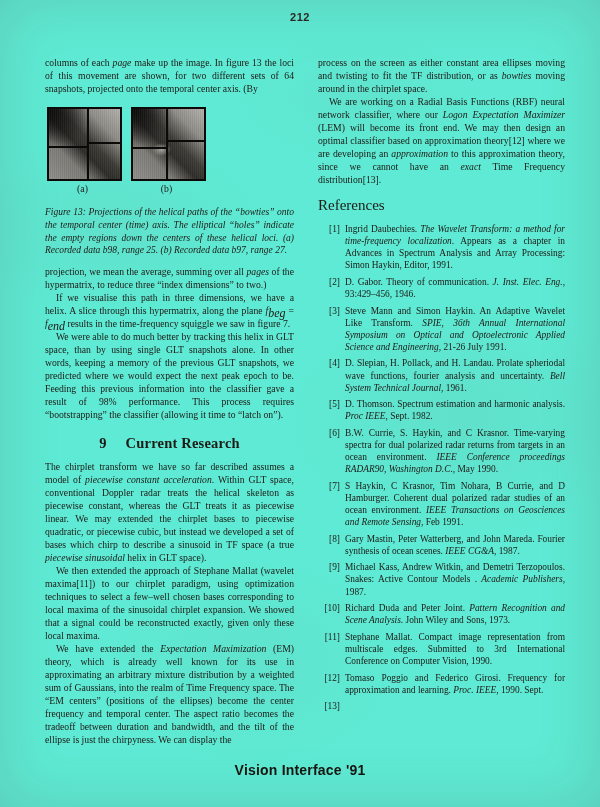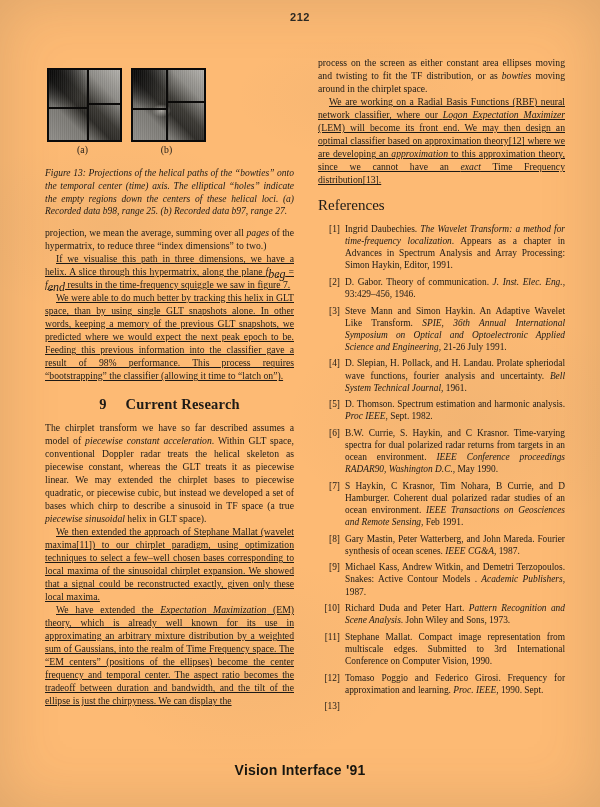--- a/index.html
+++ b/index.html
@@ -1,18 +1,18 @@
 <!DOCTYPE html>
 <html><head>
 <meta charset="utf-8">
 <style>
   html,body { margin:0; padding:0; background:#b9b5af; }
   .page {
     position:relative; width:600px; height:807px; overflow:hidden;
-    background:#fdba74;
+    background:#5eead4;
     font-family:"Liberation Serif", serif;
     color:#1d1a16;
     box-shadow: inset 0 0 60px rgba(80,72,60,0.18);
   }
   .page::before {
     content:""; position:absolute; inset:0; pointer-events:none;
     background:
       radial-gradient(ellipse 220px 130px at 18% 28%, rgba(120,112,98,0.07), rgba(120,112,98,0) 70%),
       radial-gradient(ellipse 260px 170px at 78% 52%, rgba(120,112,98,0.08), rgba(120,112,98,0) 70%),
       radial-gradient(ellipse 210px 150px at 42% 82%, rgba(120,112,98,0.06), rgba(120,112,98,0) 70%),
@@ -20,21 +20,21 @@
   }
   .pagenum {
     position:absolute; top:11px; left:0; right:0; text-align:center;
     font-family:"Liberation Sans", sans-serif; font-weight:bold;
     font-size:11px; letter-spacing:0.5px; color:#2b2822;
   }
   .col { position:absolute; top:56px; text-align:justify; font-size:9.7px; line-height:13px; }
   .col-left  { left:45px;  width:249px; }
   .col-right { left:318px; width:247px; }
   p { margin:0; }
-  p.ind { text-indent:11px;text-decoration:underline; }
+  p.ind { text-indent:11px; }
   .i  { font-style:italic; }
   .sub { vertical-align:sub; font-size:12px; line-height:0; }
 
   
   .figure { margin:12px 0 8px 0; }
   .fig-imgs { position:relative; height:90px; }
   .fimg {
     position:absolute; top:0; width:71px; height:70px;
     border:2px solid #0b0a09;
   }
@@ -83,20 +83,21 @@
   }
 </style>
 </head>
 <body>
 
 <div class="page">
 
   <div class="pagenum">212</div>
 
   <div class="col col-left">
+    <p><span>columns of each </span><span class="i">page</span><span> make up the image. In figure 13 the loci of this movement are shown, for two different sets of 64 snapshots, projected onto the temporal center axis. (By</span></p>
 
     <div class="figure">
       <div class="fig-imgs">
         <div class="fimg fimg-a">
           <i class="gline gv"></i>
           <i class="gline ghr"></i>
           <i class="gline ghl"></i>
         </div>
         <div class="fimg fimg-b">
           <i class="gline gv"></i>
@@ -131,21 +132,21 @@
     <ol class="refs">
       <li class="ref"><span class="ref-num">[1]</span><span><span>Ingrid Daubechies. </span><span class="i">The Wavelet Transform: a method for time-frequency localization</span><span>. Appears as a chapter in Advances in Spectrum Analysis and Array Processing: Simon Haykin, Editor, 1991.</span></span></li>
       <li class="ref"><span class="ref-num">[2]</span><span><span>D. Gabor. Theory of communication. </span><span class="i">J. Inst. Elec. Eng.</span><span>, 93:429–456, 1946.</span></span></li>
       <li class="ref"><span class="ref-num">[3]</span><span><span>Steve Mann and Simon Haykin. An Adaptive Wavelet Like Transform. </span><span class="i">SPIE, 36th Annual International Symposium on Optical and Optoelectronic Applied Science and Engineering</span><span>, 21-26 July 1991.</span></span></li>
       <li class="ref"><span class="ref-num">[4]</span><span><span>D. Slepian, H. Pollack, and H. Landau. Prolate spheriodal wave functions, fourier analysis and uncertainty. </span><span class="i">Bell System Technical Journal</span><span>, 1961.</span></span></li>
       <li class="ref"><span class="ref-num">[5]</span><span><span>D. Thomson. Spectrum estimation and harmonic analysis. </span><span class="i">Proc IEEE</span><span>, Sept. 1982.</span></span></li>
       <li class="ref"><span class="ref-num">[6]</span><span><span>B.W. Currie, S. Haykin, and C Krasnor. Time-varying spectra for dual polarized radar returns from targets in an ocean environment. </span><span class="i">IEEE Conference proceedings RADAR90, Washington D.C.</span><span>, May 1990.</span></span></li>
       <li class="ref"><span class="ref-num">[7]</span><span><span>S Haykin, C Krasnor, Tim Nohara, B Currie, and D Hamburger. Coherent dual polarized radar studies of an ocean environment. </span><span class="i">IEEE Transactions on Geosciences and Remote Sensing</span><span>, Feb 1991.</span></span></li>
       <li class="ref"><span class="ref-num">[8]</span><span><span>Gary Mastin, Peter Watterberg, and John Mareda. Fourier synthesis of ocean scenes. </span><span class="i">IEEE CG&amp;A</span><span>, 1987.</span></span></li>
       <li class="ref"><span class="ref-num">[9]</span><span><span>Michael Kass, Andrew Witkin, and Demetri Terzopoulos. Snakes: Active Contour Models . </span><span class="i">Academic Publishers</span><span>, 1987.</span></span></li>
-      <li class="ref"><span class="ref-num">[10]</span><span><span>Richard Duda and Peter Hart. </span><span class="i">Pattern Recognition and Scene Analysis</span><span>. John Wiley and Sons, 1973.</span></span></li>
+      <li class="ref"><span class="ref-num">[10]</span><span><span>Richard Duda and Peter Joint. </span><span class="i">Pattern Recognition and Scene Analysis</span><span>. John Wiley and Sons, 1973.</span></span></li>
       <li class="ref"><span class="ref-num">[11]</span><span><span>Stephane Mallat. Compact image representation from multiscale edges. Submitted to 3rd International Conference on Computer Vision, 1990.</span></span></li>
       <li class="ref"><span class="ref-num">[12]</span><span><span>Tomaso Poggio and Federico Girosi. Frequency for approximation and learning. </span><span class="i">Proc. IEEE</span><span>, 1990. Sept.</span></span></li>
       <li class="ref"><span class="ref-num">[13]</span></li>
     </ol>
   </div>
 
   <div class="footer">Vision Interface '91</div>
 
 </div>
 

